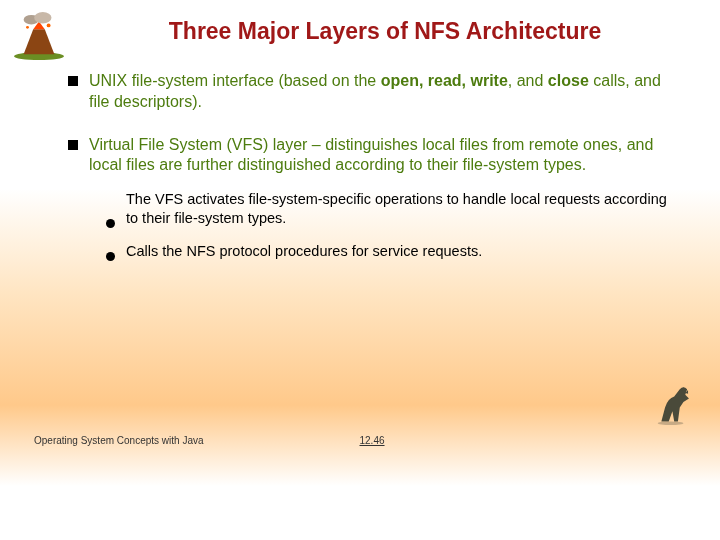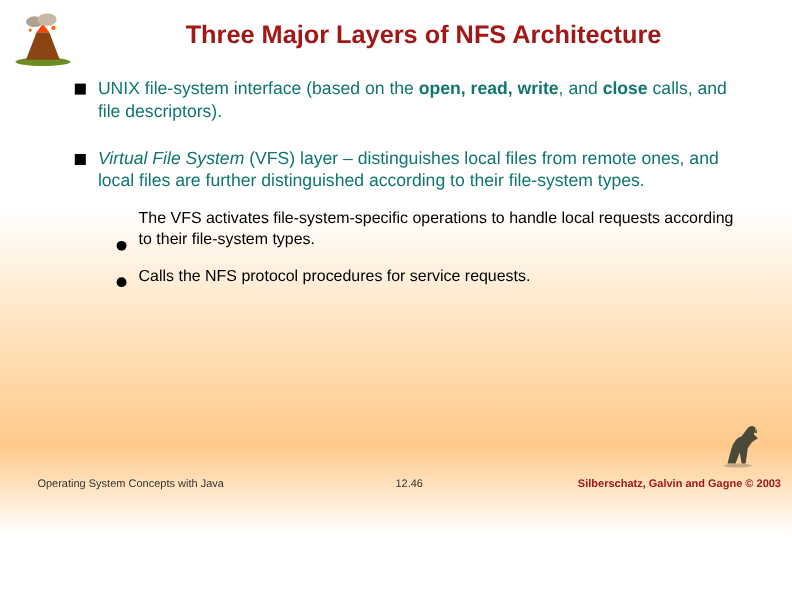--- a/index.html
+++ b/index.html
@@ -32,21 +32,21 @@
   }
   .content {
     padding-left: 28px;
     padding-right: 8px;
   }
   .bullet-l1 {
     display: flex;
     align-items: flex-start;
     margin-bottom: 22px;
     font-size: 16px;
-    color: #0f766e;
+    color: #4d7c0f;
     line-height: 1.3;
   }
   .sq {
     width: 10px;
     height: 10px;
     background: #000;
     flex-shrink: 0;
     margin-top: 5px;
     margin-right: 11px;
   }
@@ -62,35 +62,35 @@
   .disc {
     width: 9px;
     height: 9px;
     background: #000;
     border-radius: 50%;
     flex-shrink: 0;
     margin-top: 5px;
     margin-right: 11px;
   }
   .b { font-weight: bold; }
-  .i { font-style: italic; }
+  .i { }
   .footer {
     position: absolute;
     bottom: 14px;
     left: 0;
     width: 720px;
     display: flex;
     justify-content: space-between;
     align-items: flex-end;
     padding: 0 22px;
     font-size: 10px;
     margin-left: 12px;
   }
   .footer-left { color: #333; }
-  .footer-center { color: #333; position: absolute; left: 50%; transform: translateX(-50%); }
+  .footer-center { color: #333; position: absolute; left: 50%; transform: translateX(-50%); text-decoration: underline; }
   .footer-right { color: #a01818; font-weight: bold; }
   .dino {
     position: absolute;
     right: 20px;
     bottom: 34px;
     width: 46px;
     height: 46px;
   }
 </style>
 </head>
@@ -141,16 +141,15 @@
 
   <svg class="dino" viewBox="0 0 50 50">
     <path d="M8 45 L12 30 Q15 20 22 18 L28 10 Q32 6 36 10 L34 16 L38 20 L32 24 L28 30 L26 45 L22 45 L20 34 L16 45 Z" fill="#4a4a3a"></path>
     <path d="M30 12 L32 8 L34 12 M34 14 L37 11 L37 15" fill="#4a4a3a"></path>
     <ellipse cx="18" cy="47" rx="14" ry="2" fill="#4a4a3a" opacity="0.3"></ellipse>
   </svg>
 
   <div class="footer">
     <span class="footer-left">Operating System Concepts with Java</span>
     <span class="footer-center">12.46</span>
-    <span class="footer-right">Silberschatz, Galvin and Gagne © 2003</span>
   </div>
 
 </div>
 
 </body></html>

